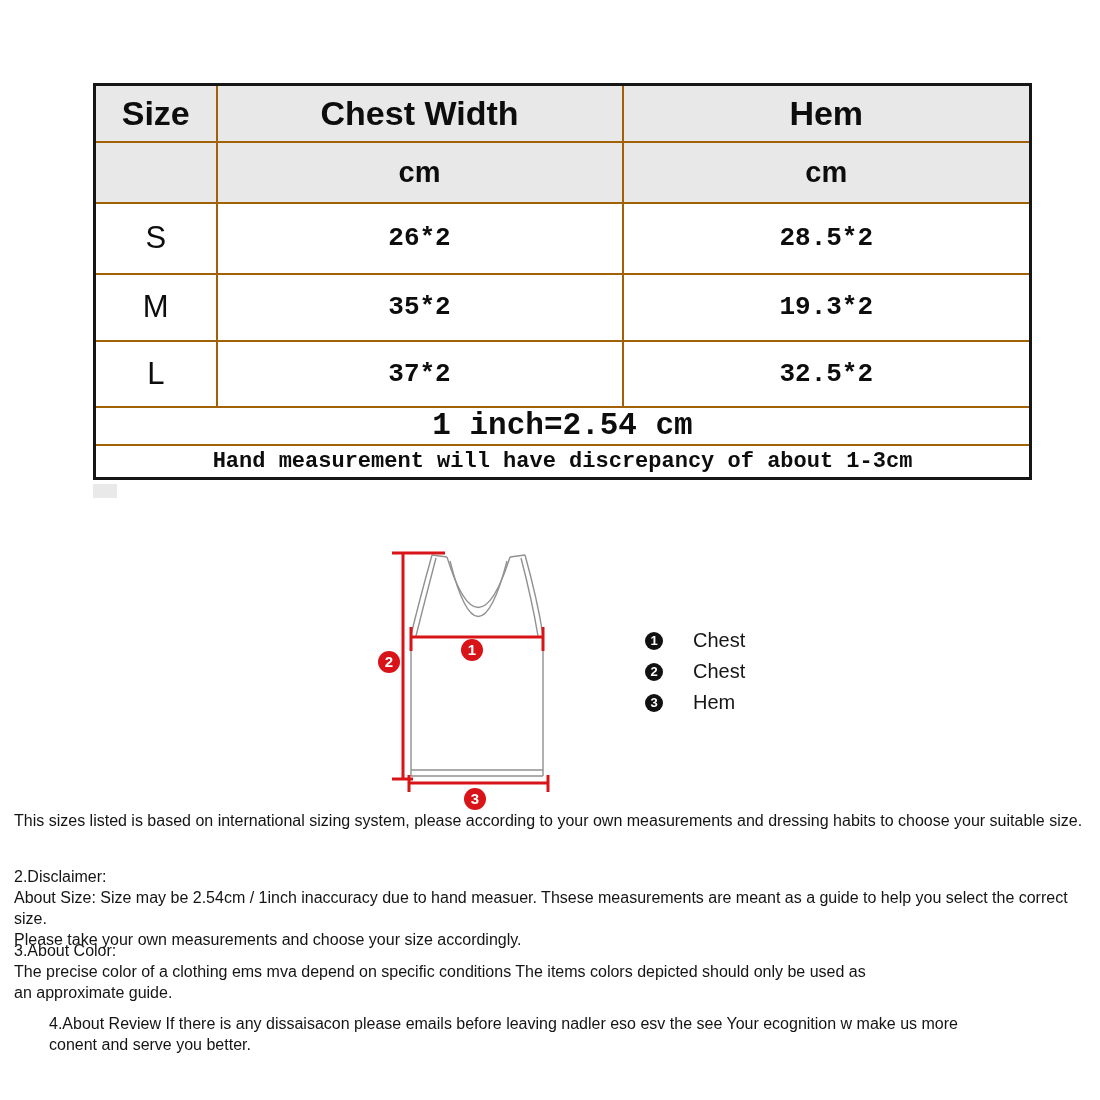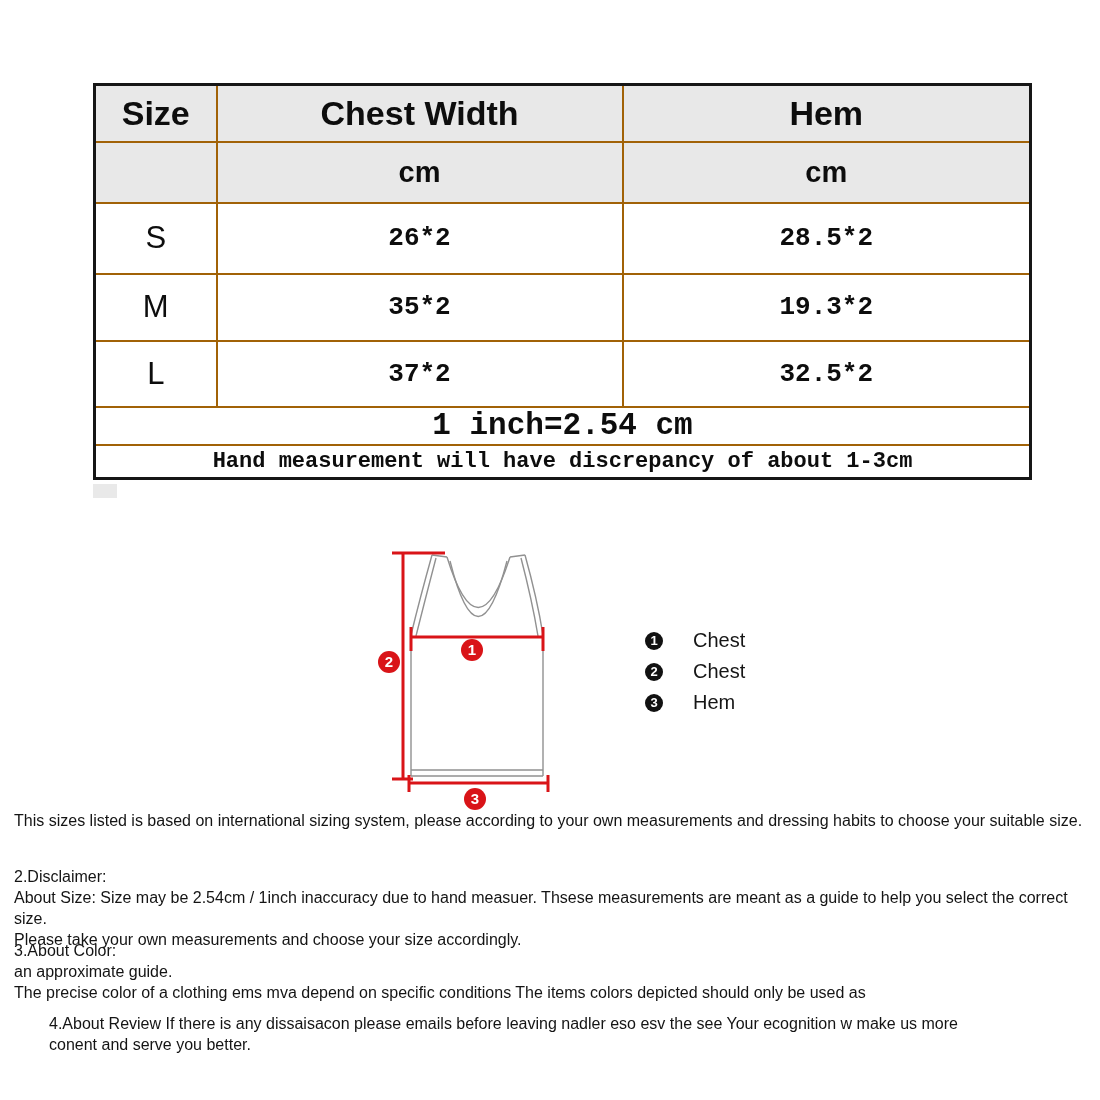--- a/index.html
+++ b/index.html
@@ -155,22 +155,22 @@
     <div class="note-sec ns-0">
       <div>This sizes listed is based on international sizing system, please according to your own measurements and dressing habits to choose your suitable size.</div>
     </div>
     <div class="note-sec ns-1">
       <div>2.Disclaimer:</div>
       <div>About Size: Size may be 2.54cm / 1inch inaccuracy due to hand measuer. Thsese measurements are meant as a guide to help you select the correct size.</div>
       <div>Please take your own measurements and choose your size accordingly.</div>
     </div>
     <div class="note-sec ns-2">
       <div>3.About Color:</div>
+      <div>The precise color of a clothing ems mva depend on specific conditions The items colors depicted should only be used as</div>
       <div>an approximate guide.</div>
-      <div>The precise color of a clothing ems mva depend on specific conditions The items colors depicted should only be used as</div>
     </div>
     <div class="note-sec ns-3">
       <div>4.About Review If there is any dissaisacon please emails before leaving nadler eso esv the see Your ecognition w make us more</div>
       <div>conent and serve you better.</div>
     </div>
   </div>
 
 </div>
 
 </body></html>

